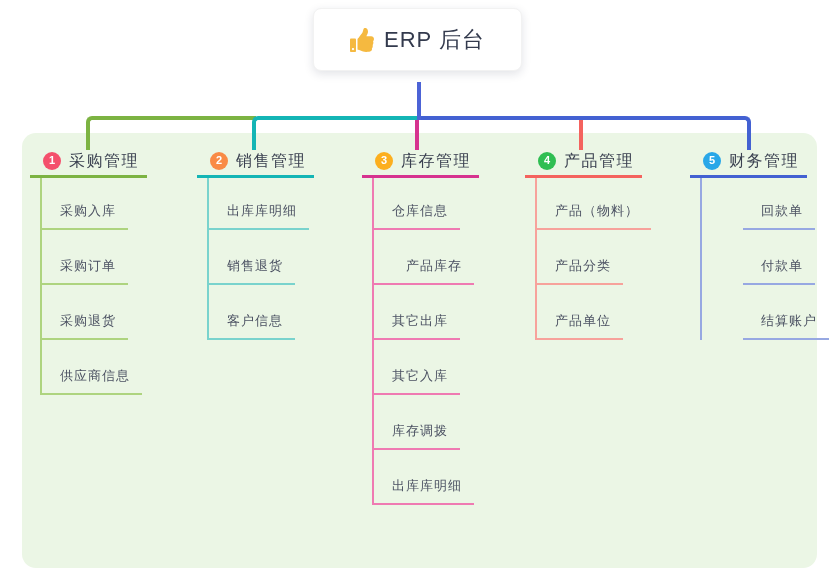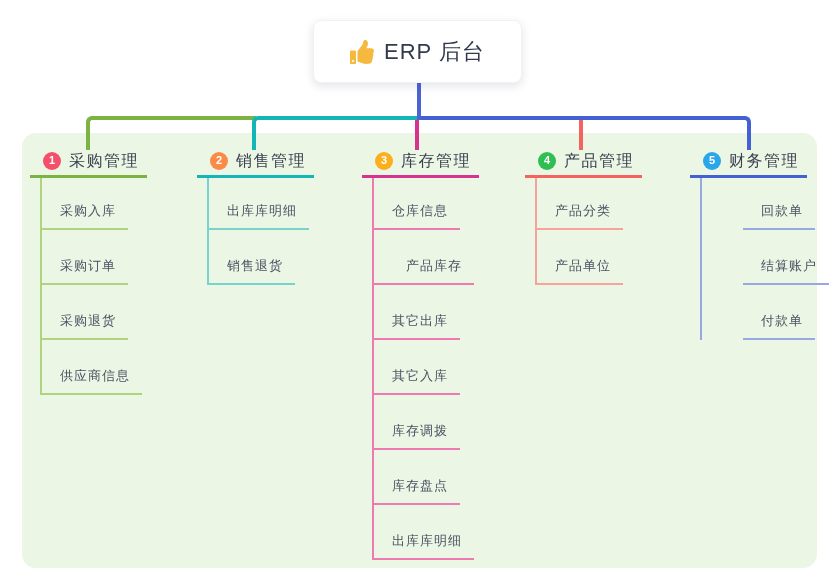--- a/index.html
+++ b/index.html
@@ -5,21 +5,21 @@
   html,body{margin:0;padding:0;background:#fff;}
   .stage{
     position:relative;width:839px;height:588px;background:#ffffff;overflow:hidden;
     font-family:"Liberation Sans","DejaVu Sans",sans-serif;
   }
   .panel{
     position:absolute;left:22px;top:133px;width:795px;height:435px;
     background:#ebf6e5;border-radius:14px;
   }
   .root{
-    position:absolute;left:313px;top:20px;width:207px;height:61px;
+    position:absolute;left:313px;top:8px;width:207px;height:61px;
     background:#ffffff;border:1px solid #f2f2f2;border-radius:8px;
     box-shadow:0 3px 10px rgba(30,40,70,.13);
     display:flex;align-items:center;justify-content:center;gap:10px;
     font-size:22px;color:#333a4d;letter-spacing:1px;
   }
   .thumb svg{display:block;width:24px;height:24px;}
   .conn{position:absolute;box-sizing:border-box;}
   .branch{position:absolute;top:150px;}
   .blabel{
     display:inline-flex;align-items:center;gap:8px;
@@ -74,42 +74,43 @@
           <div class="child" style="border-bottom-color: rgb(174, 212, 127);">采购订单</div>
           <div class="child" style="border-bottom-color: rgb(174, 212, 127);">采购退货</div>
           <div class="child" style="border-bottom-color: rgb(174, 212, 127); text-align: center;">供应商信息</div>
         </div></div>
       <div class="branch" style="left: 197px;"><div class="blabel" style="border-bottom-color: rgb(20, 181, 181);">
           <div class="badge" style="background: rgb(249, 139, 70);">2</div>
           <span>销售管理</span>
         </div><div class="children" style="border-left-color: rgb(121, 211, 205);">
           <div class="child" style="border-bottom-color: rgb(121, 211, 205);">出库库明细</div>
           <div class="child" style="border-bottom-color: rgb(121, 211, 205);">销售退货</div>
+          <div class="child" style="border-bottom-color: rgb(121, 211, 205);">客户信息</div>
         </div></div>
       <div class="branch" style="left: 362px;"><div class="blabel" style="border-bottom-color: rgb(214, 51, 143);">
           <div class="badge" style="background: rgb(252, 175, 30);">3</div>
           <span>库存管理</span>
         </div><div class="children" style="border-left-color: rgb(239, 122, 178);">
           <div class="child" style="border-bottom-color: rgb(239, 122, 178);">仓库信息</div>
           <div class="child" style="border-bottom-color: rgb(239, 122, 178); padding-left: 32px;">产品库存</div>
           <div class="child" style="border-bottom-color: rgb(239, 122, 178);">其它出库</div>
           <div class="child" style="border-bottom-color: rgb(239, 122, 178);">其它入库</div>
           <div class="child" style="border-bottom-color: rgb(239, 122, 178);">库存调拨</div>
-          <div class="child" style="border-bottom-color: rgb(239, 122, 178);">库存盘点</div>
           <div class="child" style="border-bottom-color: rgb(239, 122, 178);">出库库明细</div>
         </div></div>
       <div class="branch" style="left: 525px;"><div class="blabel" style="border-bottom-color: rgb(244, 99, 94);">
           <div class="badge" style="background: rgb(47, 190, 82);">4</div>
           <span>产品管理</span>
         </div><div class="children" style="border-left-color: rgb(247, 162, 155);">
+          <div class="child" style="border-bottom-color: rgb(247, 162, 155);">产品（物料）</div>
           <div class="child" style="border-bottom-color: rgb(247, 162, 155);">产品分类</div>
           <div class="child" style="border-bottom-color: rgb(247, 162, 155);">产品单位</div>
         </div></div>
       <div class="branch" style="left: 690px;"><div class="blabel" style="border-bottom-color: rgb(67, 97, 210);">
           <div class="badge" style="background: rgb(41, 167, 232);">5</div>
           <span>财务管理</span>
         </div><div class="children" style="border-left-color: rgb(151, 168, 226); padding-left: 41px;">
           <div class="child" style="border-bottom-color: rgb(151, 168, 226);">回款单</div>
+          <div class="child" style="border-bottom-color: rgb(151, 168, 226);">付款单</div>
           <div class="child" style="border-bottom-color: rgb(151, 168, 226);">结算账户</div>
-          <div class="child" style="border-bottom-color: rgb(151, 168, 226);">付款单</div>
         </div></div>
     </div>
 </div>
 
 </body></html>

